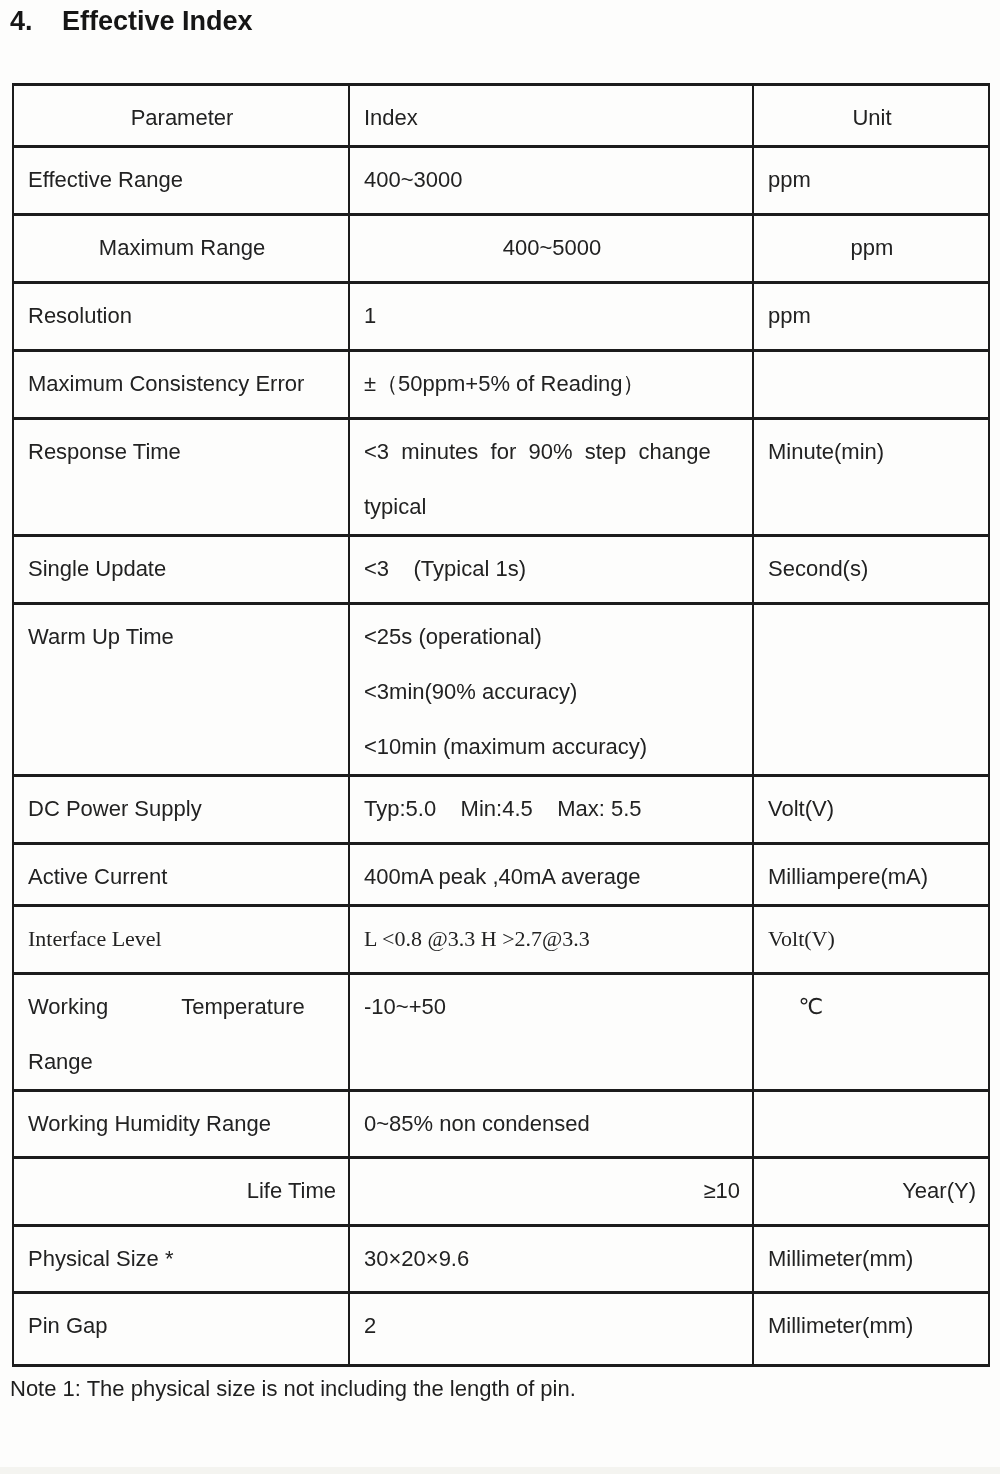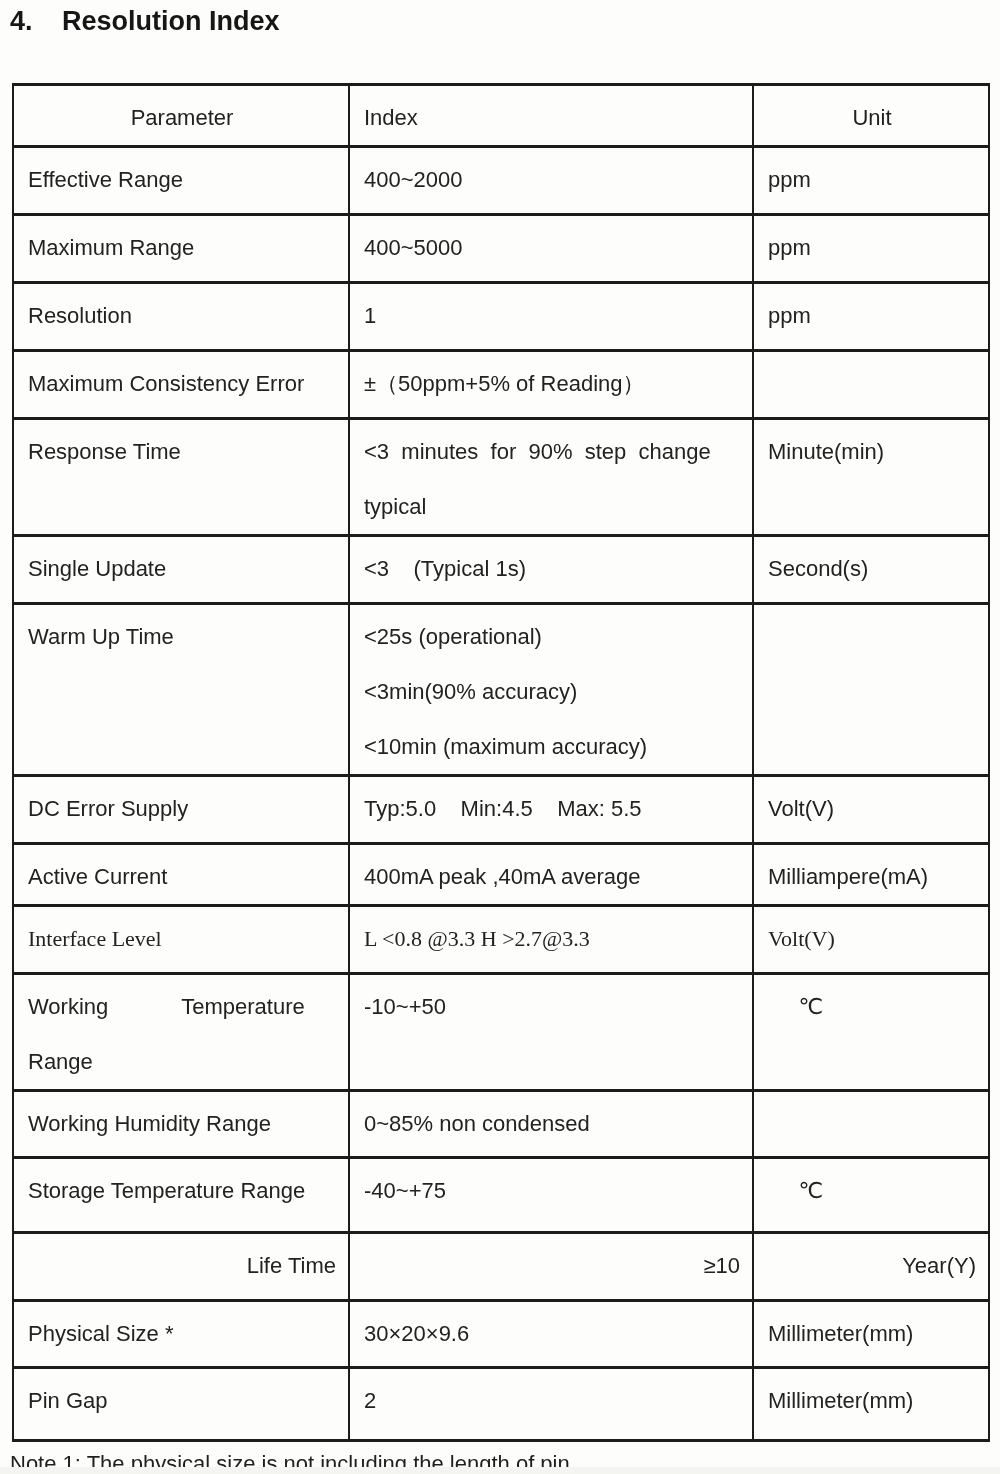--- a/index.html
+++ b/index.html
@@ -63,42 +63,42 @@
     background: #f4f4f0;
   }
 </style>
 </head>
 <body>
 
 <div class="page">
 
   <div class="doc-title">
     <span class="t-num">4.</span>
-    <span class="t-text">Resolution Index</span>
+    <span class="t-text">Effective Index</span>
   </div>
 
   <table class="spec">
     <colgroup>
       <col class="c-param">
         <col class="c-index">
         <col class="c-unit">
     </colgroup>
     <tbody>
       <tr class="hdr">
         <td class="col-parameter">Parameter</td>
         <td class="col-index">Index</td>
         <td class="col-unit">Unit</td>
       </tr>
 
     <tr style="height: 68px;">
           <td class="col-parameter">Effective Range</td>
-          <td class="col-index">400~2000</td>
+          <td class="col-index">400~3000</td>
           <td class="col-unit">ppm</td>
         </tr>
-        <tr style="height: 68px;">
+        <tr style="height: 68px; text-align: center;">
           <td class="col-parameter">Maximum Range</td>
           <td class="col-index">400~5000</td>
           <td class="col-unit">ppm</td>
         </tr>
         <tr style="height: 68px;">
           <td class="col-parameter">Resolution</td>
           <td class="col-index">1</td>
           <td class="col-unit">ppm</td>
         </tr>
         <tr style="height: 68px;">
@@ -118,21 +118,21 @@
           <td class="col-unit">Second(s)</td>
         </tr>
         <tr style="height: 167px;">
           <td class="col-parameter">Warm Up Time</td>
           <td class="col-index">&lt;25s (operational)
 &lt;3min(90% accuracy)
 &lt;10min (maximum accuracy)</td>
           <td class="col-unit"></td>
         </tr>
         <tr style="height: 68px;">
-          <td class="col-parameter">DC Error Supply</td>
+          <td class="col-parameter">DC Power Supply</td>
           <td class="col-index">Typ:5.0    Min:4.5    Max: 5.5</td>
           <td class="col-unit">Volt(V)</td>
         </tr>
         <tr style="height: 49px;">
           <td class="col-parameter">Active Current</td>
           <td class="col-index">400mA peak ,40mA average</td>
           <td class="col-unit">Milliampere(mA)</td>
         </tr>
         <tr style="height: 68px; font-family: Liberation Serif, serif;">
           <td class="col-parameter">Interface Level</td>
@@ -142,25 +142,20 @@
         <tr style="height: 112px;">
           <td class="col-parameter">Working            Temperature
 Range</td>
           <td class="col-index">-10~+50</td>
           <td class="col-unit">     ℃</td>
         </tr>
         <tr style="height: 67px;">
           <td class="col-parameter">Working Humidity Range</td>
           <td class="col-index">0~85% non condensed</td>
           <td class="col-unit"></td>
-        </tr>
-        <tr style="height: 75px;">
-          <td class="col-parameter">Storage Temperature Range</td>
-          <td class="col-index">-40~+75</td>
-          <td class="col-unit">     ℃</td>
         </tr>
         <tr style="height: 68px; text-align: right;">
           <td class="col-parameter">Life Time</td>
           <td class="col-index">≥10</td>
           <td class="col-unit">Year(Y)</td>
         </tr>
         <tr style="height: 67px; margin-top: 8px;">
           <td class="col-parameter">Physical Size *</td>
           <td class="col-index">30×20×9.6</td>
           <td class="col-unit">Millimeter(mm)</td>

